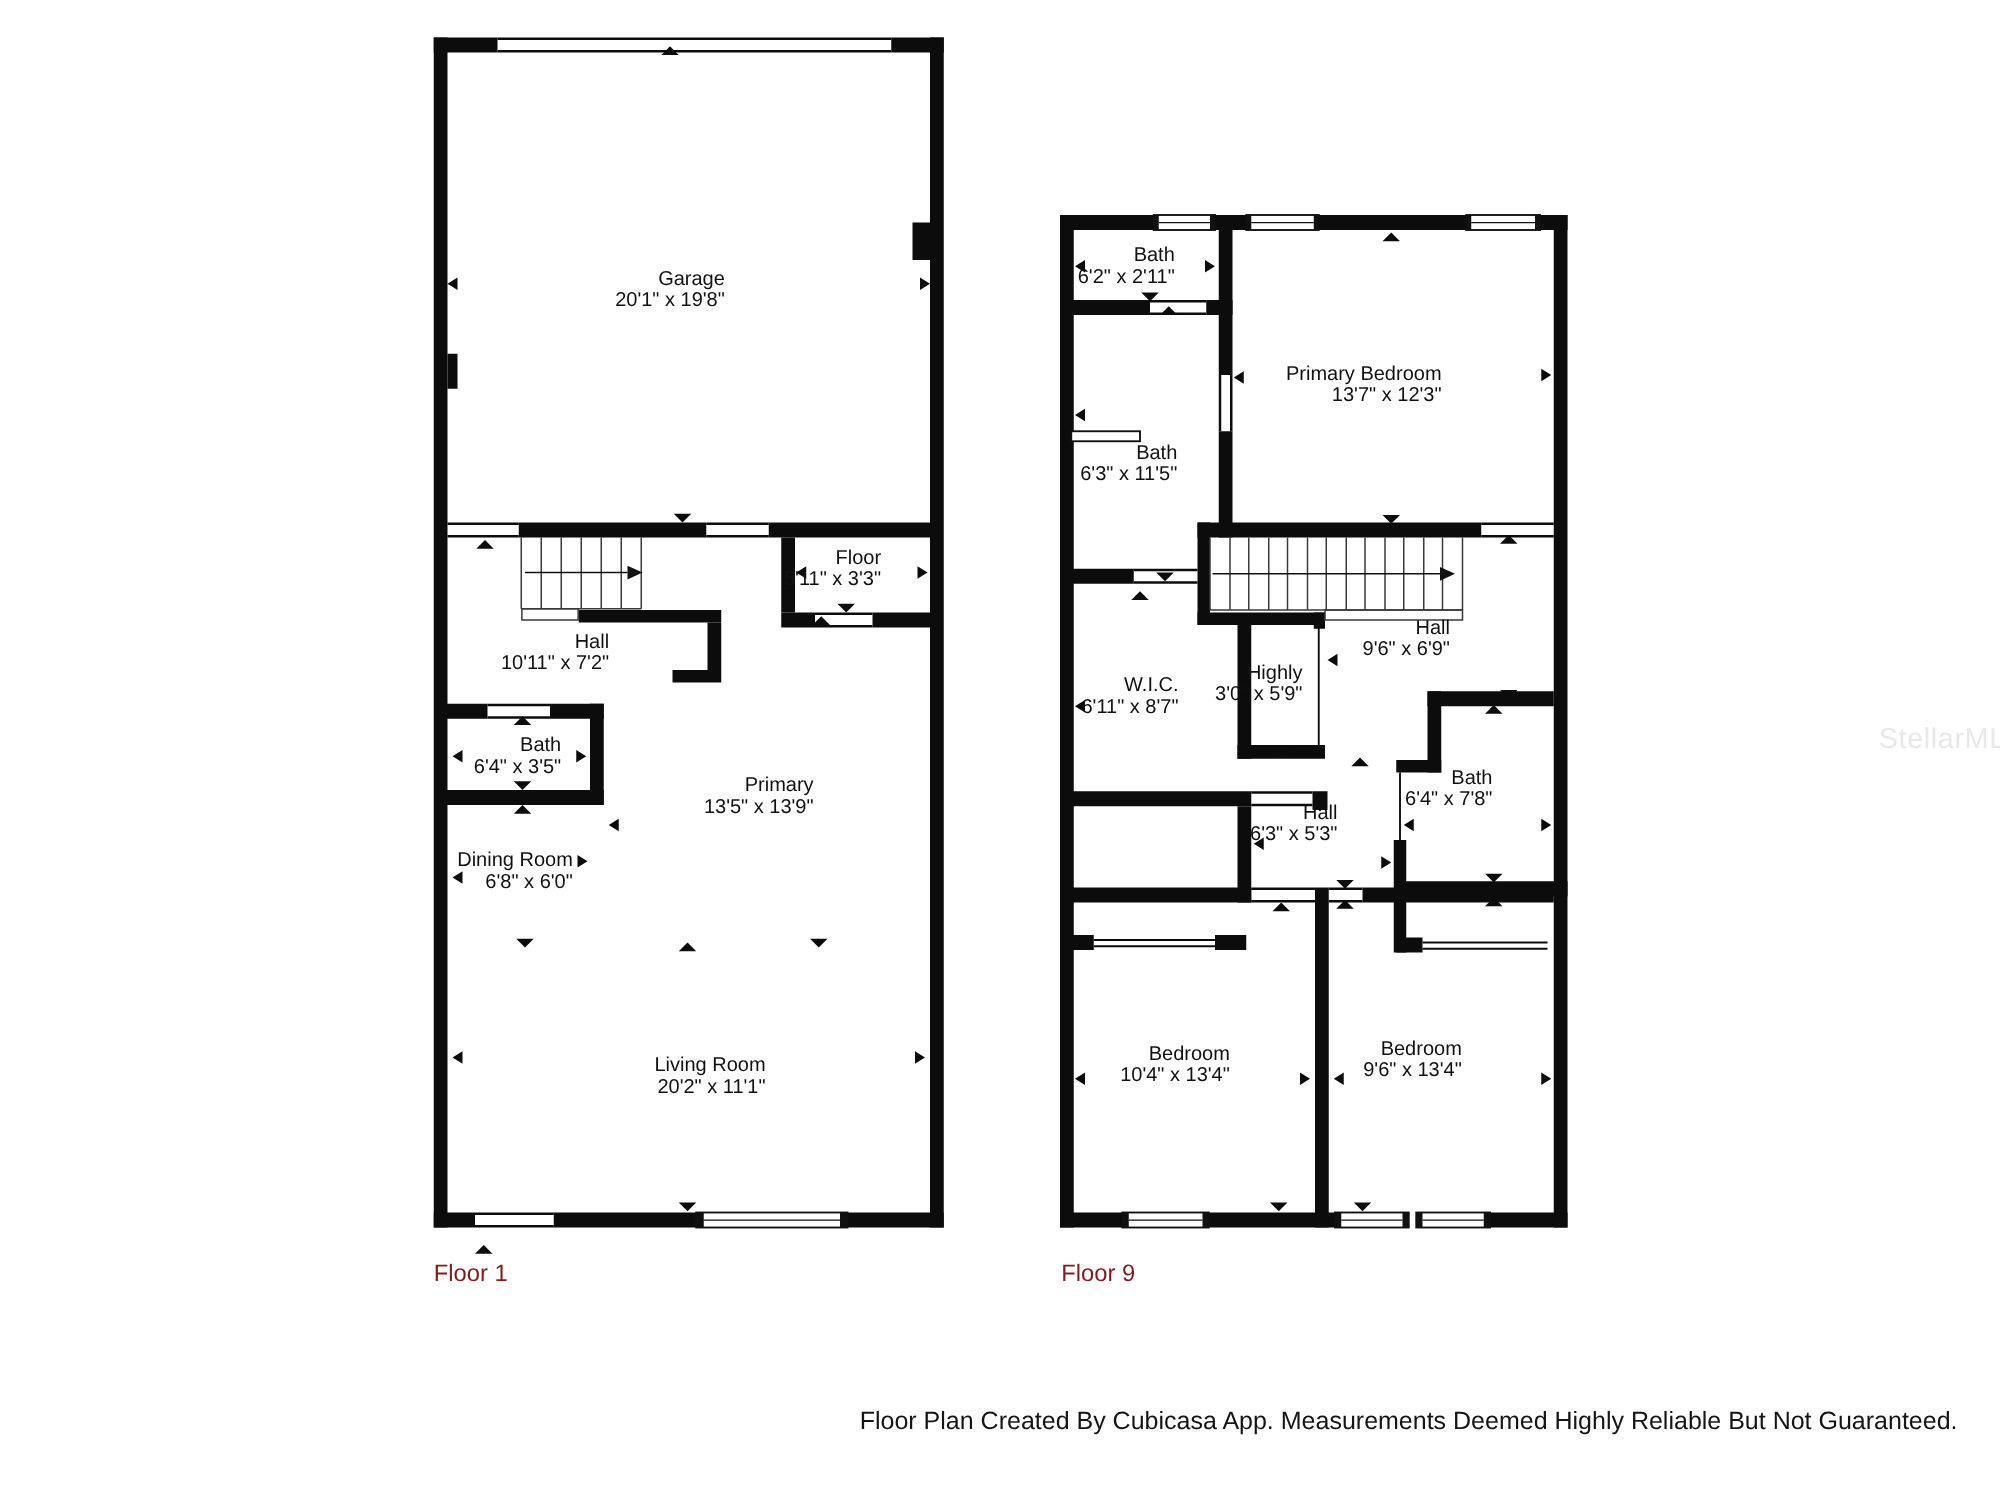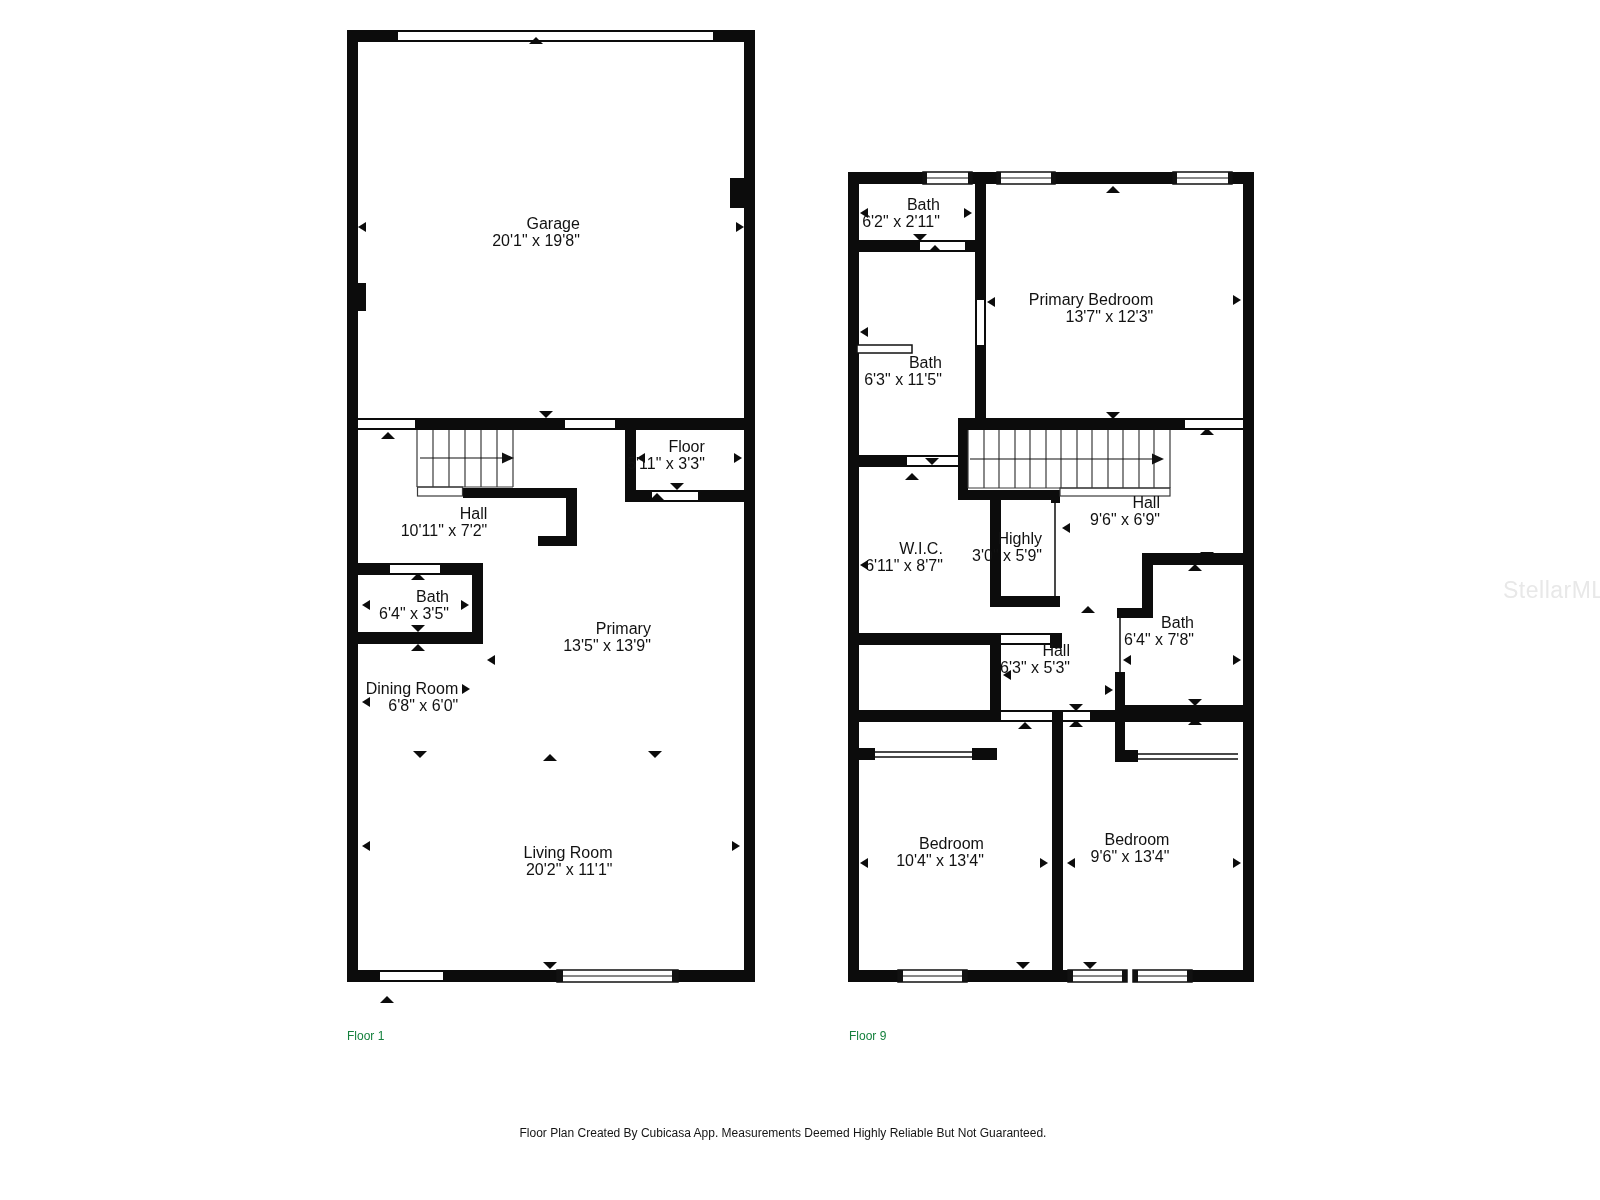--- a/index.html
+++ b/index.html
@@ -18,30 +18,29 @@
     font-size:16px;
     line-height:17px;
     color:#111;
     white-space:nowrap;
     z-index:5;
   }
   .room-name{}
   .room-dims{}
   .caption{
     position:absolute;
-    font-size:12px;
-    color:#15803d;
+    font-size:19px;
+    color:#7f1d1d;
     z-index:5;
-    margin-top:20px;
   }
   .footer{
     position:absolute;
     left:0;top:1126px;width:1566px;
-    text-align:center;
-    font-size:12px;
+    text-align:right;
+    font-size:20px;
     color:#151515;
     z-index:5;
   }
   .watermark{
     position:absolute;
     left:1503px;top:577px;
     font-size:23px;
     color:#e8e8e8;
     letter-spacing:0.5px;
     z-index:4;

